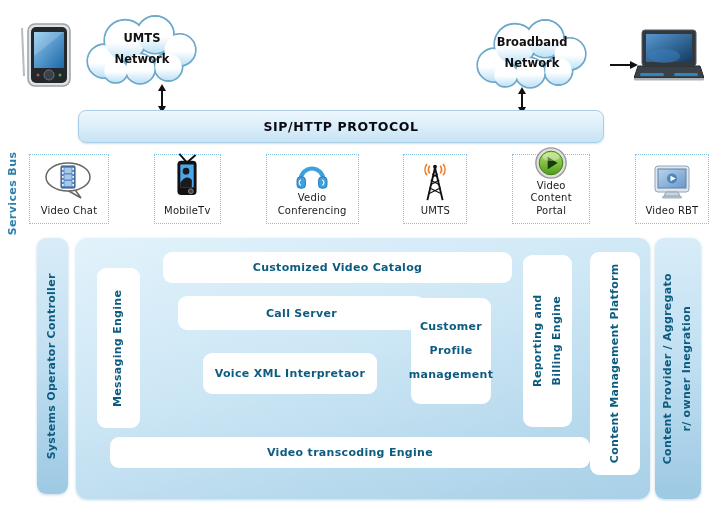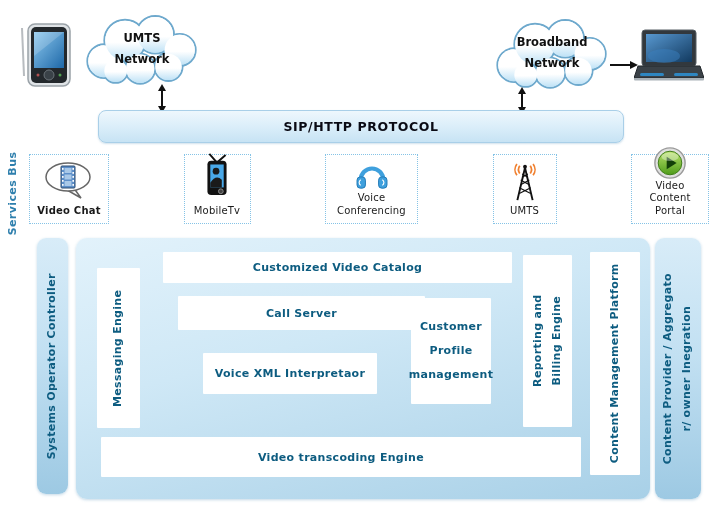--- a/index.html
+++ b/index.html
@@ -8,21 +8,21 @@
 
   .abs { position:absolute; }
 
   
   .cloud { position:absolute; }
   .cloud svg { display:block; }
   .cloud-label { position:absolute; left:0; right:0; top:22px; text-align:center;
     font-size:11.5px; font-weight:bold; color:#111; line-height:1.8; white-space:pre-line; }
 
   
-  .protocol-bar { position:absolute; left:98px; top:110px; width:526px; height:33px;
+  .protocol-bar { position:absolute; left:78px; top:110px; width:526px; height:33px;
     border:1px solid #a9cfe8; border-radius:8px;
     background:linear-gradient(180deg,#eef7fd 0%,#d9edf9 55%,#c7e3f4 100%);
     display:flex; align-items:center; justify-content:center;
     font-size:12.5px; font-weight:bold; letter-spacing:0.6px; color:#0a0a14;
     box-shadow:0 1px 2px rgba(120,170,200,0.35);text-align:right; }
 
   
   .services-bus-label { position:absolute; left:1px; top:148px; width:24px; height:90px;
     display:flex; align-items:center; justify-content:center; }
   .services-bus-label span { transform:rotate(-90deg); white-space:nowrap;
@@ -39,21 +39,21 @@
   
   .side-bar { position:absolute; border-radius:9px;
     background:linear-gradient(180deg,#d8ecf8 0%,#c2e0f2 45%,#9dc9e3 100%);
     box-shadow:0 1px 3px rgba(110,160,195,0.4);
     display:flex; align-items:center; justify-content:center; }
   .main-panel { position:absolute; left:76px; top:238px; width:574px; height:261px;
     border-radius:11px;
     background:linear-gradient(165deg,#e2f2fb 0%,#cfe8f6 40%,#a8d0e7 100%);
     box-shadow:0 1px 3px rgba(110,160,195,0.4); }
 
-  .white-box { position:absolute; background:#fff; border-radius:1px;
+  .white-box { position:absolute; background:#fff; border-radius:9px;
     display:flex; align-items:center; justify-content:center;
     font-size:11px; font-weight:bold; color:#0d5c80; letter-spacing:0.3px;
     text-align:center; white-space:pre-line; }
   .vflex { display:flex; align-items:center; justify-content:center; }
   .vtext { transform:rotate(-90deg); white-space:pre; text-align:center;
     font-size:11px; font-weight:bold; color:#0d5c80; letter-spacing:0.3px; line-height:1.7; }
   .tall-line { line-height:2.2; }
 </style>
 </head>
 <body>
@@ -104,21 +104,21 @@
         <circle cx="110" cy="46" r="16"></circle>
           <circle cx="98" cy="64" r="14"></circle>
           <circle cx="68" cy="66" r="15"></circle>
           <circle cx="42" cy="68" r="12"></circle>
       </g>
     </svg>
     <div class="cloud-label">UMTS
 Network</div>
   </div>
 
-  <div class="cloud" style="left:486px; top:10px;">
+  <div class="cloud" style="left:466px; top:10px;">
     <svg width="132" height="84" viewBox="0 0 140 88">
       <g stroke="#6ea9cd" stroke-width="2" fill="url(#clG1)">
         <circle cx="30" cy="58" r="18"></circle>
           <circle cx="52" cy="36" r="22"></circle>
           <circle cx="84" cy="30" r="20"></circle>
         <circle cx="110" cy="46" r="17"></circle>
           <circle cx="98" cy="64" r="15"></circle>
           <circle cx="68" cy="66" r="16"></circle>
           <circle cx="42" cy="68" r="13"></circle>
       </g>
@@ -178,21 +178,21 @@
   <div class="protocol-bar">
     <span>SIP/HTTP PROTOCOL</span>
   </div>
 
   <div class="services-bus-label">
     <span>Services Bus</span>
   </div>
 
   <div class="services-row">
 
-    <div class="service-cell" style="width:80px;font-weight:bold;">
+    <div class="service-cell" style="width:80px;">
       <div class="icon">
         <svg width="52" height="42" viewBox="0 0 52 42">
           <path d="M30 26 L38 37 L24 29 Z" fill="#ffffff" stroke="#666" stroke-width="1.5"></path>
           <ellipse cx="25" cy="16" rx="22" ry="14" fill="#ffffff" stroke="#666" stroke-width="1.5"></ellipse>
           <rect x="18" y="5" width="14" height="22" rx="1" fill="#5d8fc9" stroke="#2c4a6e"></rect>
           <rect x="21.5" y="7" width="7" height="5" fill="#a8c8e8"></rect>
           <rect x="21.5" y="13.5" width="7" height="5" fill="#a8c8e8"></rect>
           <rect x="21.5" y="20" width="7" height="5" fill="#a8c8e8"></rect>
           <g fill="#ffffff">
             <rect x="19" y="7" width="1.6" height="1.8"></rect>
@@ -228,21 +228,21 @@
     <div class="service-cell" style="width:93px;">
       <div class="icon">
         <svg width="40" height="30" viewBox="0 0 40 32">
           <path d="M8 20 a12 12 0 0 1 24 0" fill="none" stroke="#3fa0dd" stroke-width="4.5"></path>
           <rect x="4" y="17" width="9" height="12" rx="3.5" fill="#3fa0dd" stroke="#1f77b4"></rect>
           <rect x="27" y="17" width="9" height="12" rx="3.5" fill="#3fa0dd" stroke="#1f77b4"></rect>
           <path d="M8 20 a3.5 3.5 0 0 0 0 6" stroke="#ffffff" stroke-width="1.2" fill="none"></path>
           <path d="M31 20 a3.5 3.5 0 0 1 0 6" stroke="#ffffff" stroke-width="1.2" fill="none"></path>
         </svg>
       </div>
-      <div class="service-label">Voice
+      <div class="service-label">Vedio
 Conferencing</div>
     </div>
 
     <div class="service-cell" style="width:64px;">
       <div class="icon">
         <svg width="38" height="40" viewBox="0 0 38 42">
           <path d="M19 6 L11 40 M19 6 L27 40" stroke="#111" stroke-width="2" fill="none"></path>
           <path d="M13 33 L25 27 M13 27 L25 33 M14.5 24 L23.5 19 M14.5 19 L23.5 24 M16 16 L22 12.5 M16 12.5 L22 16" stroke="#111" stroke-width="1.2" fill="none"></path>
           <circle cx="19" cy="5" r="2" fill="#111"></circle>
           <path d="M13.5 4 a7 7 0 0 0 0 8" stroke="#f08030" stroke-width="1.8" fill="none"></path>
@@ -266,20 +266,39 @@
           <circle cx="18" cy="18" r="16" fill="#e0e0e0" stroke="#9a9a9a" stroke-width="1.5"></circle>
           <circle cx="18" cy="18" r="12.5" fill="url(#grnGrad)" stroke="#3c7a14"></circle>
           <path d="M14.5 11.5 L25 18 L14.5 24.5 Z" fill="#133f08"></path>
           <ellipse cx="18" cy="11.5" rx="9" ry="4.5" fill="#ffffff" opacity="0.35"></ellipse>
         </svg>
       </div>
       <div class="service-label">Video
 Content Portal</div>
     </div>
 
+    <div class="service-cell" style="width:74px;">
+      <div class="icon">
+        <svg width="42" height="36" viewBox="0 0 42 36">
+          <defs>
+            <linearGradient id="rbtGrad" x1="0" y1="0" x2="1" y2="1">
+              <stop offset="0" stop-color="#b8d4ee"></stop>
+                <stop offset="1" stop-color="#6898c8"></stop>
+            </linearGradient>
+          </defs>
+          <rect x="4" y="2" width="34" height="26" rx="3" fill="#dfe7ee" stroke="#93a5b8"></rect>
+          <rect x="7" y="5" width="28" height="19" fill="url(#rbtGrad)" stroke="#5c80a8"></rect>
+          <circle cx="21" cy="14.5" r="5" fill="#3a74aa" opacity="0.75"></circle>
+          <path d="M19.5 11.8 L24.8 14.5 L19.5 17.2 Z" fill="#ffffff"></path>
+          <path d="M15 28 L27 28 L29 32 L13 32 Z" fill="#c8d4de" stroke="#93a5b8"></path>
+          <rect x="11" y="32" width="20" height="2.5" rx="1" fill="#aab8c4"></rect>
+        </svg>
+      </div>
+      <div class="service-label">Video RBT</div>
+    </div>
 
 
   </div>
 
   <div class="side-bar" style="left:37px; top:238px; width:31px; height:256px;">
     <span class="vtext">Systems Operator Controller</span>
   </div>
 
   <div class="main-panel"></div>
 
@@ -312,17 +331,17 @@
 
   <div class="white-box vflex" style="left:523px; top:255px; width:49px; height:172px;">
     <span class="vtext">Reporting and
 Billing Engine</span>
   </div>
 
   <div class="white-box vflex" style="left:590px; top:252px; width:50px; height:223px;">
     <span class="vtext">Content Management Platform</span>
   </div>
 
-  <div class="white-box" style="left:101px; top:437px; width:480px; height:40px;">
+  <div class="white-box" style="left:110px; top:437px; width:480px; height:31px;">
     <span>Video transcoding Engine</span>
   </div>
 
 </div>
 
 </body></html>

